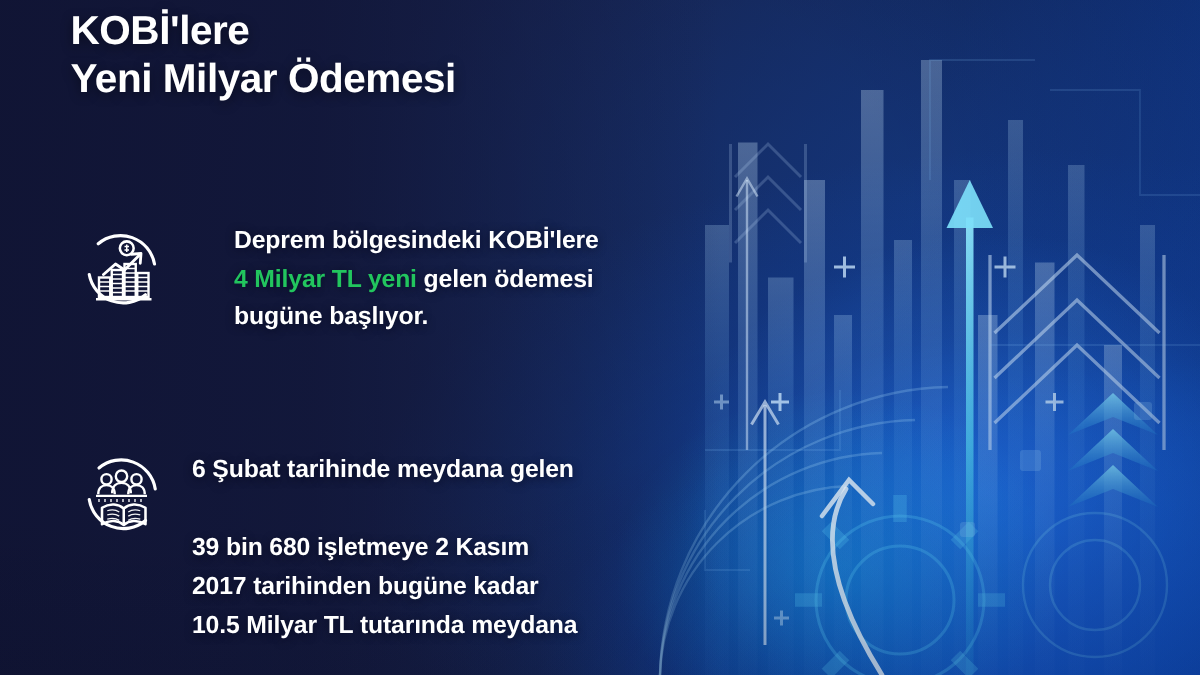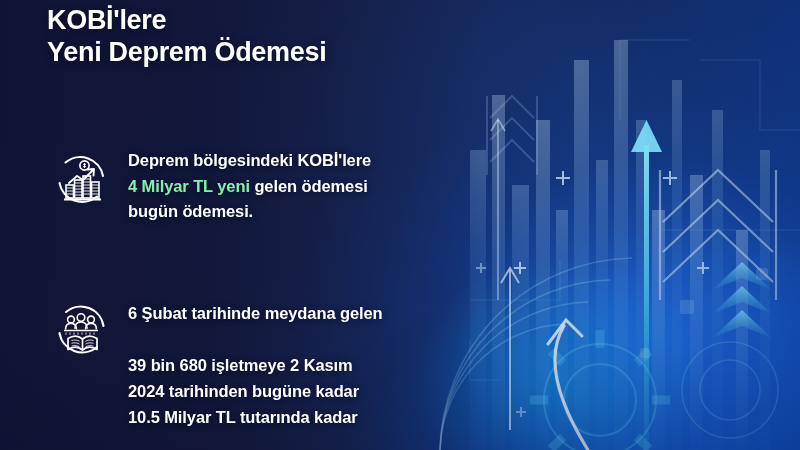--- a/index.html
+++ b/index.html
@@ -48,39 +48,39 @@
 
   .title{
     position:absolute;left:47px;top:4px;
     color:#ffffff;font-weight:bold;font-size:27px;line-height:32px;
     letter-spacing:-0.3px;
     text-shadow:0 2px 8px rgba(0,0,0,0.45);
     white-space:pre-line;
   }
 
   .block{position:absolute;display:flex;align-items:flex-start;}
-  .block-1{left:52px;top:148px;}
+  .block-1{left:52px;top:148px;gap:28px;}
   .block-2{left:52px;top:300px;}
 
   .icon-wrap{
     width:58px;height:58px;flex:0 0 58px;margin-top:2px;
     display:block;
   }
   .block-2 .icon-wrap{margin-top:0;}
 
   .btext{
     margin-left:18px;
     color:#ffffff;font-weight:bold;
     font-size:16.5px;line-height:25.5px;
     letter-spacing:-0.1px;
     text-shadow:0 1px 6px rgba(2,6,24,0.6);
     white-space:nowrap;
   }
   .block-2 .btext{font-size:16.5px;line-height:26px;}
-  .hl-red{color:#86efac;}
+  .hl-red{color:#22c55e;}
   .hl-strong{font-weight:bold;text-align:center;}
 </style>
 </head>
 <body>
 
 <div id="stage">
 
   <div class="bg-layer bg-base"></div>
 
   <svg class="bg-svg" viewBox="0 0 800 450" aria-hidden="true">
@@ -214,21 +214,21 @@
       <path d="M516 412 L526 412 M521 407 L521 417" stroke-opacity="0.45"></path>
     </g>
   </svg>
 
   <div class="bg-layer bg-shade-left"></div>
   <div class="bg-layer bg-vignette"></div>
 
   <div id="content">
 
     <div class="title">KOBİ'lere
-Yeni Deprem Ödemesi</div>
+Yeni Milyar Ödemesi</div>
 
     <div class="block block-1">
       <svg class="icon-wrap" viewBox="0 0 58 58" aria-hidden="true">
 
         <g fill="none" stroke="#ffffff" stroke-width="2.1" stroke-linecap="round">
           <path d="M13.5 12.5 A23 23 0 0 1 51 26"></path>
           <path d="M45 46.5 A23 23 0 0 1 7.5 33"></path>
         </g>
 
         <g fill="none" stroke="#ffffff" stroke-width="1.6">
@@ -250,21 +250,21 @@
           <path d="M17 33 L25 26 L31 30 L41 20"></path>
           <path d="M35.5 19.5 L42 19 L41.5 25.5"></path>
         </g>
 
         <circle cx="32.5" cy="15.5" r="4.6" fill="none" stroke="#ffffff" stroke-width="1.7"></circle>
         <path d="M32.5 13 V18 M31 14.3 H34 M31 16.7 H34" stroke="#ffffff" stroke-width="1"></path>
       </svg>
       <div class="btext">
         <span>Deprem bölgesindeki KOBİ'lere</span><br>
         <span class="hl-red">4 Milyar TL yeni</span><span> gelen ödemesi</span><br>
-        <span>bugün ödemesi.</span>
+        <span>bugüne başlıyor.</span>
       </div>
     </div>
 
     <div class="block block-2">
       <svg class="icon-wrap" viewBox="0 0 58 58" aria-hidden="true">
 
         <g fill="none" stroke="#ffffff" stroke-width="2.1" stroke-linecap="round">
           <path d="M14 12 A23 23 0 0 1 51.5 26"></path>
           <path d="M45 47 A23 23 0 0 1 7.5 33"></path>
         </g>
@@ -294,19 +294,19 @@
             <path d="M33.5 41.3 C35.5 40 38.5 39.6 41.5 40.5"></path>
             <path d="M33.5 44.1 C35.5 42.8 38.5 42.4 41.5 43.3"></path>
             <path d="M33.5 46.9 C35.5 45.6 38.5 45.2 41.5 46.1"></path>
           </g>
         </g>
       </svg>
       <div class="btext">
         <span>6 Şubat tarihinde meydana gelen</span><br>
         <br>
         <span class="hl-strong">39 bin 680 işletmeye</span><span> 2 Kasım</span><br>
-        <span>2024 tarihinden bugüne kadar</span><br>
-        <span class="hl-strong">10.5 Milyar TL</span><span> tutarında kadar</span>
+        <span>2017 tarihinden bugüne kadar</span><br>
+        <span class="hl-strong">10.5 Milyar TL</span><span> tutarında meydana</span>
       </div>
     </div>
 
   </div>
 </div>
 
 </body></html>

